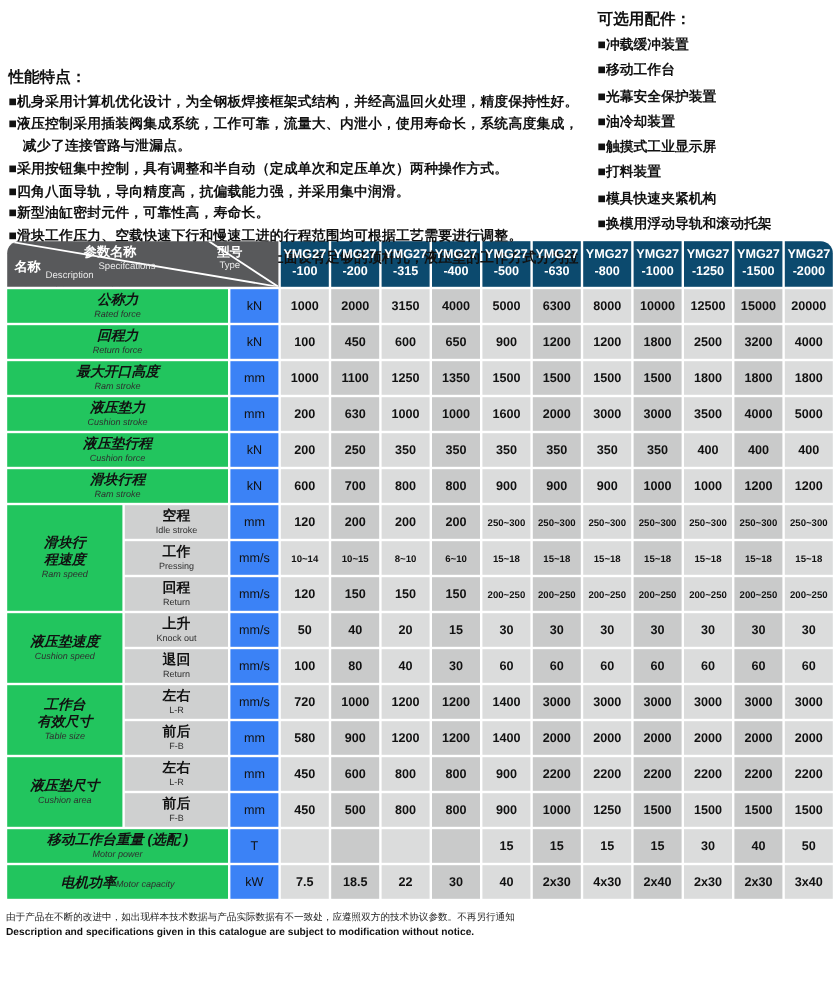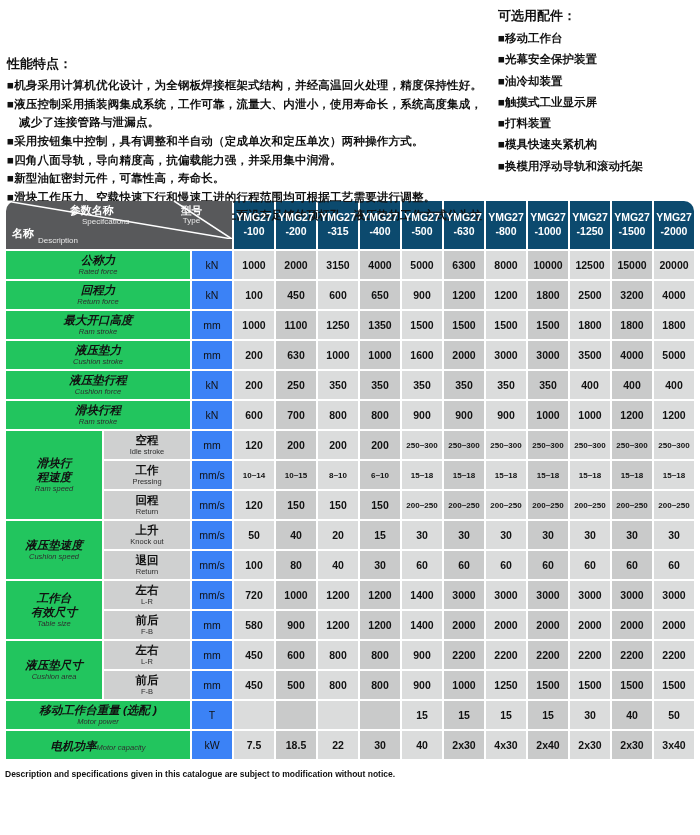--- a/index.html
+++ b/index.html
@@ -6,21 +6,21 @@
   body{width:700px;height:835px;font-family:"Liberation Sans","DejaVu Sans",sans-serif;color:#111;overflow:hidden;}
   .top{display:flex;height:199px;padding-top:7px;box-sizing:border-box;}
   .features{width:492px;padding-left:7px;box-sizing:border-box;margin-top:48px;}
   .features h2,.accessories h2{font-size:13px;margin:0 0 3px 0;font-weight:bold;}
   .feat-item{font-size:11.5px;font-weight:bold;line-height:1.62;padding-left:12px;text-indent:-12px;letter-spacing:0.2px;}
   .accessories{width:201px;padding-left:6px;box-sizing:border-box;}
   .acc-item{font-size:11.5px;font-weight:bold;line-height:1.85;white-space:nowrap;}
 
   table.spec{border-collapse:separate;border-spacing:2px;margin-left:4px;width:692px;table-layout:fixed;}
   table.spec td{padding:0;text-align:center;vertical-align:middle;}
-  tr.head{height:48px;}
+  tr.head{height:38px;}
   tr.r{height:28px;}
   td.corner{background:#58595b;border-top-left-radius:10px;position:relative;overflow:hidden;color:#fff;}
   td.mhead{background:#0c4a6e;color:#fff;font-weight:bold;font-size:10.5px;line-height:1.3;white-space:pre-line;}
   td.mhead.last{border-top-right-radius:10px;}
   td.lbl,td.grp{background:#22c55e;font-style:italic;}
   td.sub{background:#cfd0d0;margin-left:44px;}
   td.unit{background:#3b82f6;font-size:10.5px;font-weight:normal;}
   td.vl{background:#dbdcdc;}
   td.vd{background:#c9caca;}
   td.v{font-size:10.5px;font-weight:bold;}
@@ -56,20 +56,21 @@
         <div class="feat-item">■采用按钮集中控制，具有调整和半自动（定成单次和定压单次）两种操作方式。</div>
         <div class="feat-item">■四角八面导轨，导向精度高，抗偏载能力强，并采用集中润滑。</div>
         <div class="feat-item">■新型油缸密封元件，可靠性高，寿命长。</div>
         <div class="feat-item">■滑块工作压力、空载快速下行和慢速工进的行程范围均可根据工艺需要进行调整。</div>
         <div class="feat-item">■工作台垫板下方设有液压垫，工作台垫板上面设有足够的顶杆孔，液压垫的工作方式分为拉伸、顶出和不顶出三种。</div>
       </div>
   </div>
   <div class="accessories">
     <h2>可选用配件：</h2>
     <div id="accessories-list">
+        <div class="acc-item">■冲载缓冲装置</div>
         <div class="acc-item">■移动工作台</div>
         <div class="acc-item">■光幕安全保护装置</div>
         <div class="acc-item">■油冷却装置</div>
         <div class="acc-item">■触摸式工业显示屏</div>
         <div class="acc-item">■打料装置</div>
         <div class="acc-item">■模具快速夹紧机构</div>
         <div class="acc-item">■换模用浮动导轨和滚动托架</div>
       </div>
   </div>
 </div>
@@ -449,14 +450,15 @@
         <td class="v vl">4x30</td>
         <td class="v vd">2x40</td>
         <td class="v vl">2x30</td>
         <td class="v vd">2x30</td>
         <td class="v vl">3x40</td>
       </tr>
     </tbody>
 </table>
 
 <div class="footer">
+  <div class="f-cn">由于产品在不断的改进中，如出现样本技术数据与产品实际数据有不一致处，应遵照双方的技术协议参数。不再另行通知</div>
   <div class="f-en">Description and specifications given in this catalogue are subject to modification without notice.</div>
 </div>
 
 </body></html>

